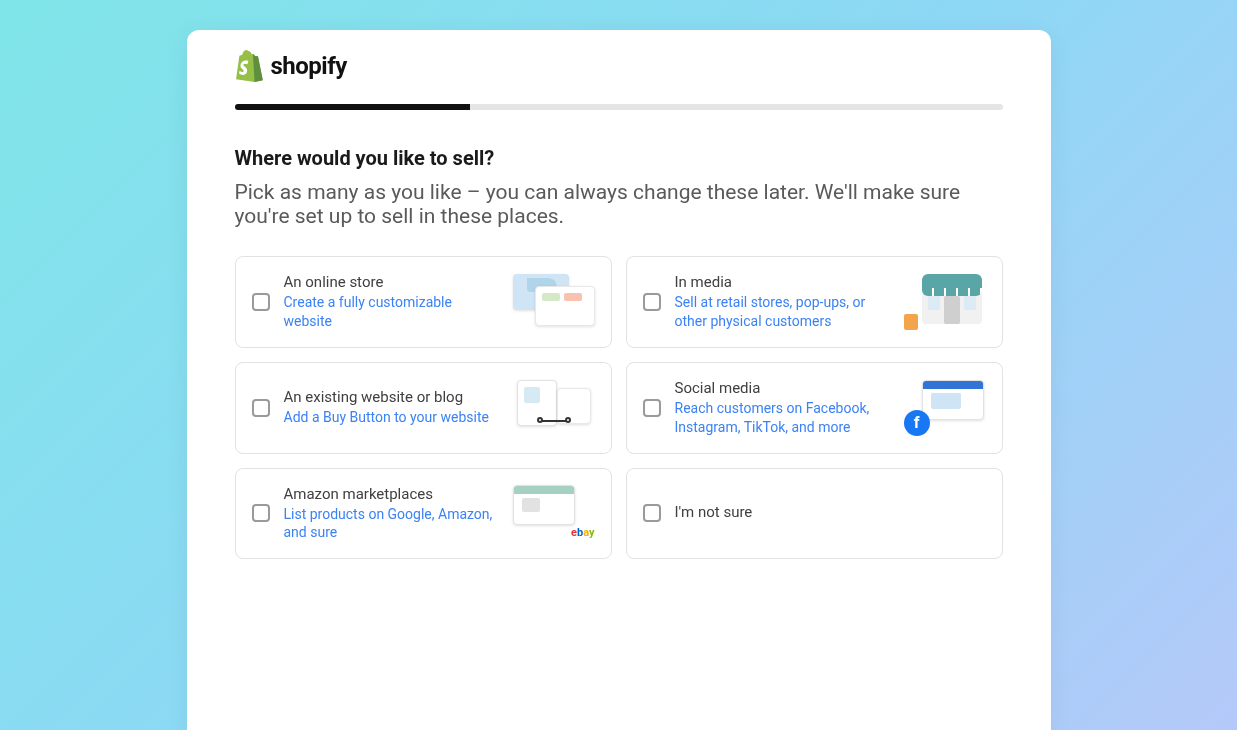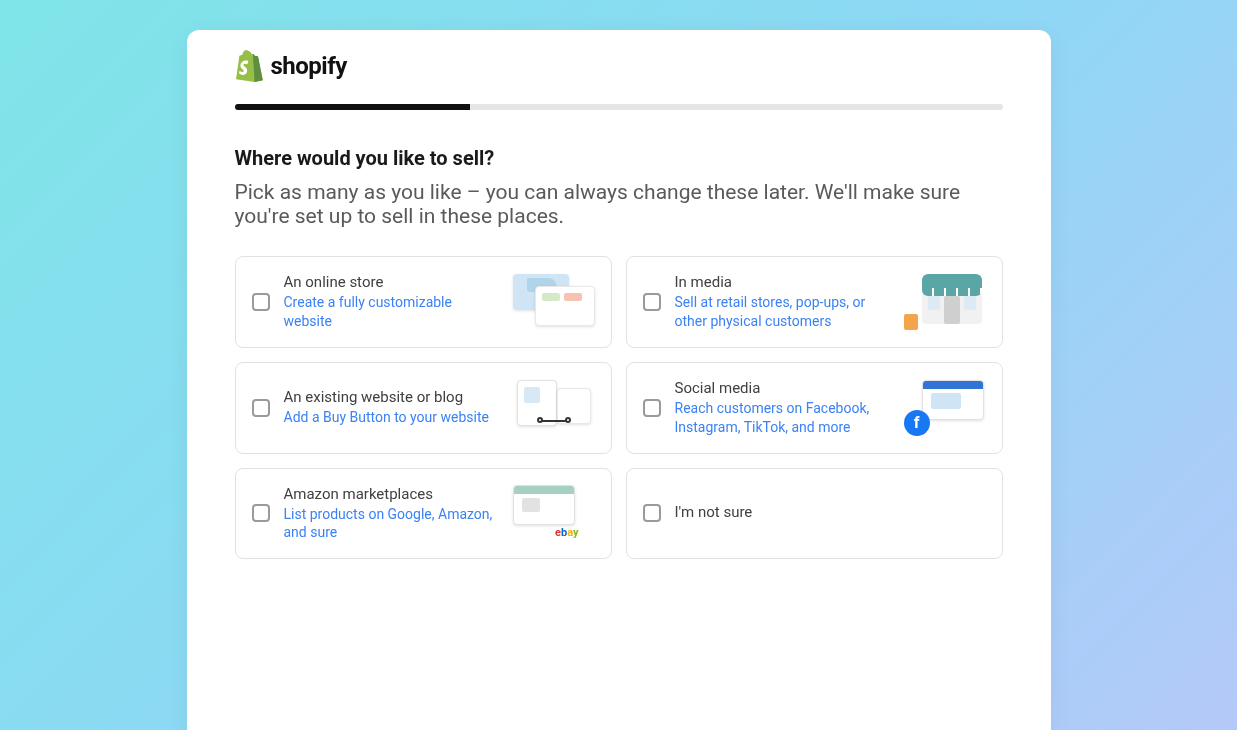--- a/index.html
+++ b/index.html
@@ -96,21 +96,21 @@
   .ill-dot2{position:absolute;left:52px;top:37px;width:6px;height:6px;border:2px solid #333;border-radius:50%;background:#fff;}
   
   .ill-sm1{width:62px;height:40px;background:#fff;left:18px;top:0;border:1px solid #e2e2e2;}
   .ill-smbar{position:absolute;top:0;left:0;width:100%;height:8px;background:#3273d6;border-radius:3px 3px 0 0;}
   .ill-smimg{position:absolute;top:12px;left:8px;width:30px;height:16px;background:#cfe4f5;border-radius:2px;}
   .ill-fb{position:absolute;left:0;bottom:0;width:26px;height:26px;border-radius:50%;background:#1877F2;display:flex;align-items:center;justify-content:center;color:#fff;font-weight:700;font-size:16px;}
   
   .ill-mp1{width:62px;height:40px;background:#fff;left:0;top:0;border:1px solid #e2e2e2;}
   .ill-mpbar{position:absolute;top:0;left:0;width:100%;height:8px;background:#a6d0c1;border-radius:3px 3px 0 0;}
   .ill-mpimg{position:absolute;top:12px;left:8px;width:18px;height:14px;background:#e2e2e2;border-radius:2px;}
-  .ill-ebay{position:absolute;right:16px;bottom:2px;font-size:11px;font-weight:700;}
+  .ill-ebay{position:absolute;right:0;bottom:2px;font-size:11px;font-weight:700;}
   .ill-ebay .e{color:#E53238;} .ill-ebay .b{color:#0064D2;} .ill-ebay .a{color:#F5AF02;} .ill-ebay .y{color:#86B817;}
 </style>
 </head>
 <body>
 
 <div class="card">
   <div class="logo-row">
     <span class="logo-bag">
       <svg viewBox="0 0 28 32" width="28" height="32">
         <path fill="#95BF47" d="M23 6.5c0-.2-.2-.3-.3-.3l-2.6-.2-1.9-1.9c-.2-.2-.5-.1-.6-.1l-.9.3C16 2.5 15 1 13.3 1c-.1 0-.1 0-.2 0C12.6.3 12 0 11.4 0 8.9 0 7.7 3.1 7.3 4.7l-2.2.7c-.7.2-.7.2-.8 1L1 29.2 19.6 32l8.2-1.8L23 6.5z"></path>

